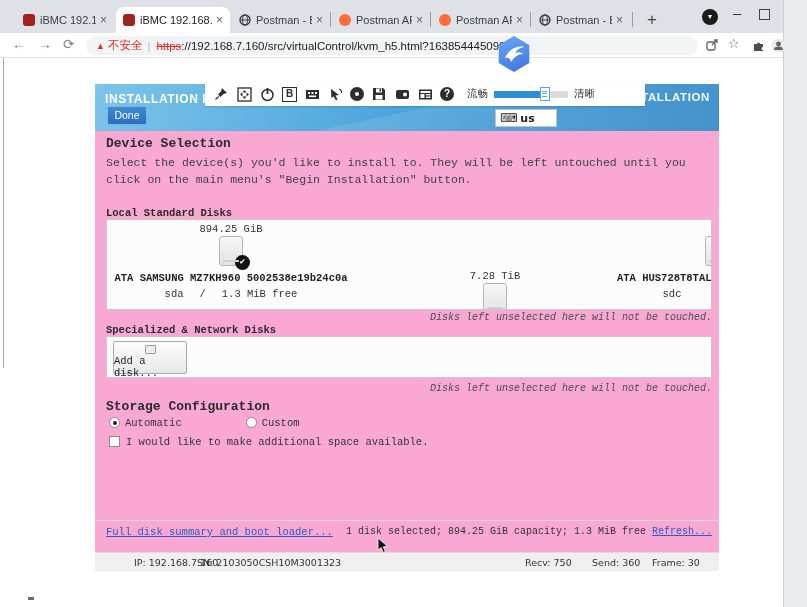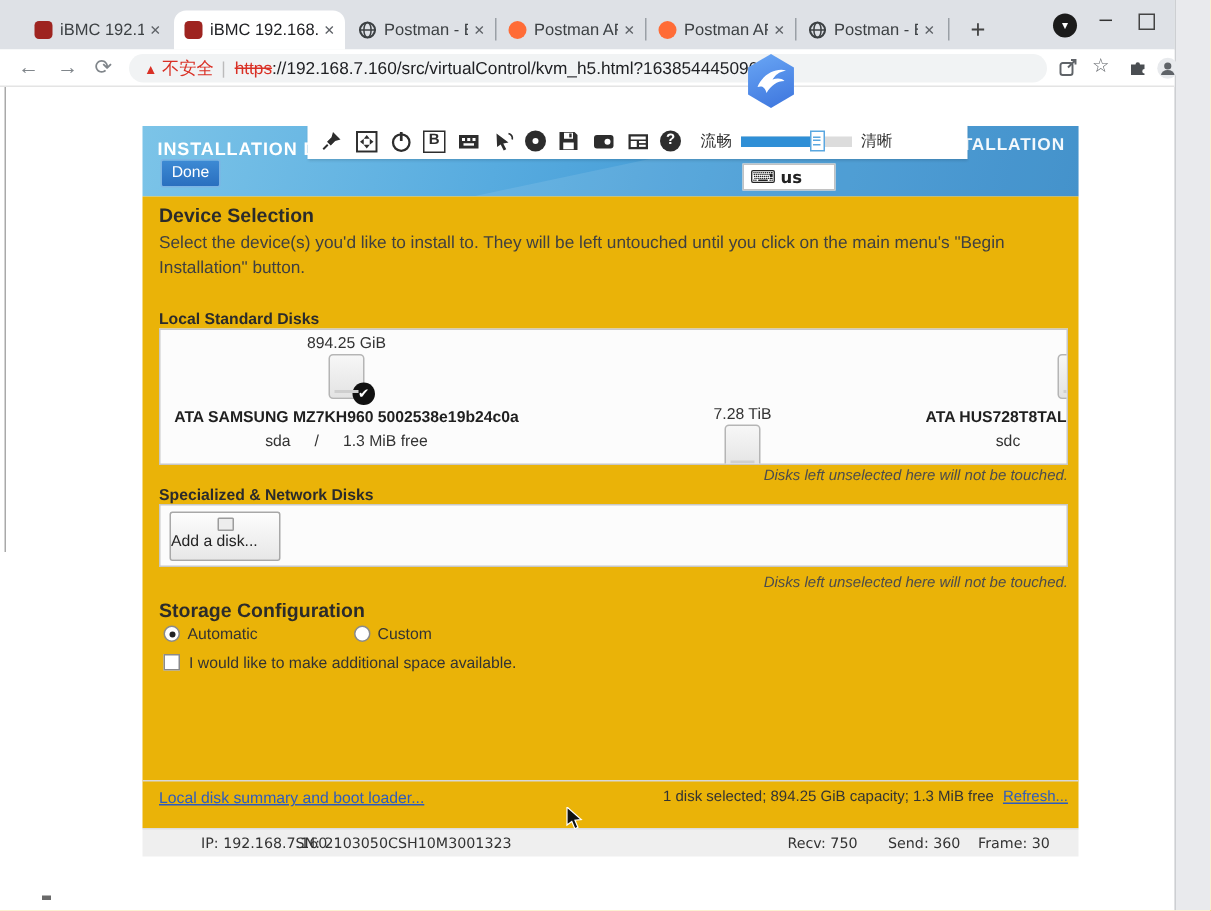--- a/index.html
+++ b/index.html
@@ -87,22 +87,22 @@
                     justify-content:center; gap:1.5px; align-items:center; }
   .slider .handle i { display:block; width:5px; height:1px; background:#5aa7e0; }
 
   .kbd-box { position:absolute; left:400px; top:25px; width:62px; height:18px; background:#fff;
              border:1px solid #c2c2c2; display:flex; align-items:center; padding:0 4px;
              font-size:11px; font-weight:bold; color:#222; gap:3px;
              font-family:"DejaVu Sans", sans-serif; }
   .kbd-glyph { font-size:12px; font-weight:normal; }
 
   
-  .inst-body { position:absolute; left:0; top:47px; width:624px; height:421px; background:#eab308;
-               font-family:Liberation Sans, sans-serif; }
+  .inst-body { position:absolute; left:0; top:47px; width:624px; height:421px; background:#f9a8d4;
+               font-family:Liberation Mono, monospace; }
   .sec-h { position:absolute; left:11px; font-size:13px; font-weight:bold; color:#2b2b2b; }
   .intro { position:absolute; left:11px; top:23px; width:601px; font-size:11.5px;
            color:#404040; line-height:17px; }
   .mini-h { position:absolute; left:11px; font-size:10.5px; font-weight:bold; color:#2b2b2b; }
 
   .disk-panel { position:absolute; left:11px; top:88px; width:606px; height:91px;
                 border:1px solid #c8c8c8; background:#fcfcfc; overflow:hidden; }
   .tile { position:absolute; top:0; height:91px; }
   .tile .dsize { position:absolute; top:3px; width:100%; text-align:center; font-size:10.5px; color:#333; }
   .tile .dname { position:absolute; top:52px; width:100%; text-align:center; font-size:10.5px;
@@ -395,21 +395,21 @@
         <label><span class="radio"></span><span>Custom</span></label>
       </div>
       <div class="check-row">
         <span class="cbox"></span><span>I would like to make additional space available.</span>
       </div>
 
       <div class="foot-sep"></div>
       <div class="foot-right">
         <span>1 disk selected; 894.25 GiB capacity; 1.3 MiB free</span><a>Refresh...</a>
       </div>
-      <a class="foot-link">Local disk summary and boot loader...</a>
+      <a class="foot-link">Full disk summary and boot loader...</a>
     </div>
 
     <div class="statusbar">
       <span class="st-ip">IP: 192.168.7.160</span>
       <span class="st-sn">SN: 2103050CSH10M3001323</span>
       <span class="st-recv">Recv: 750</span>
       <span class="st-send">Send: 360</span>
       <span class="st-frame">Frame: 30</span>
     </div>
   </div>

